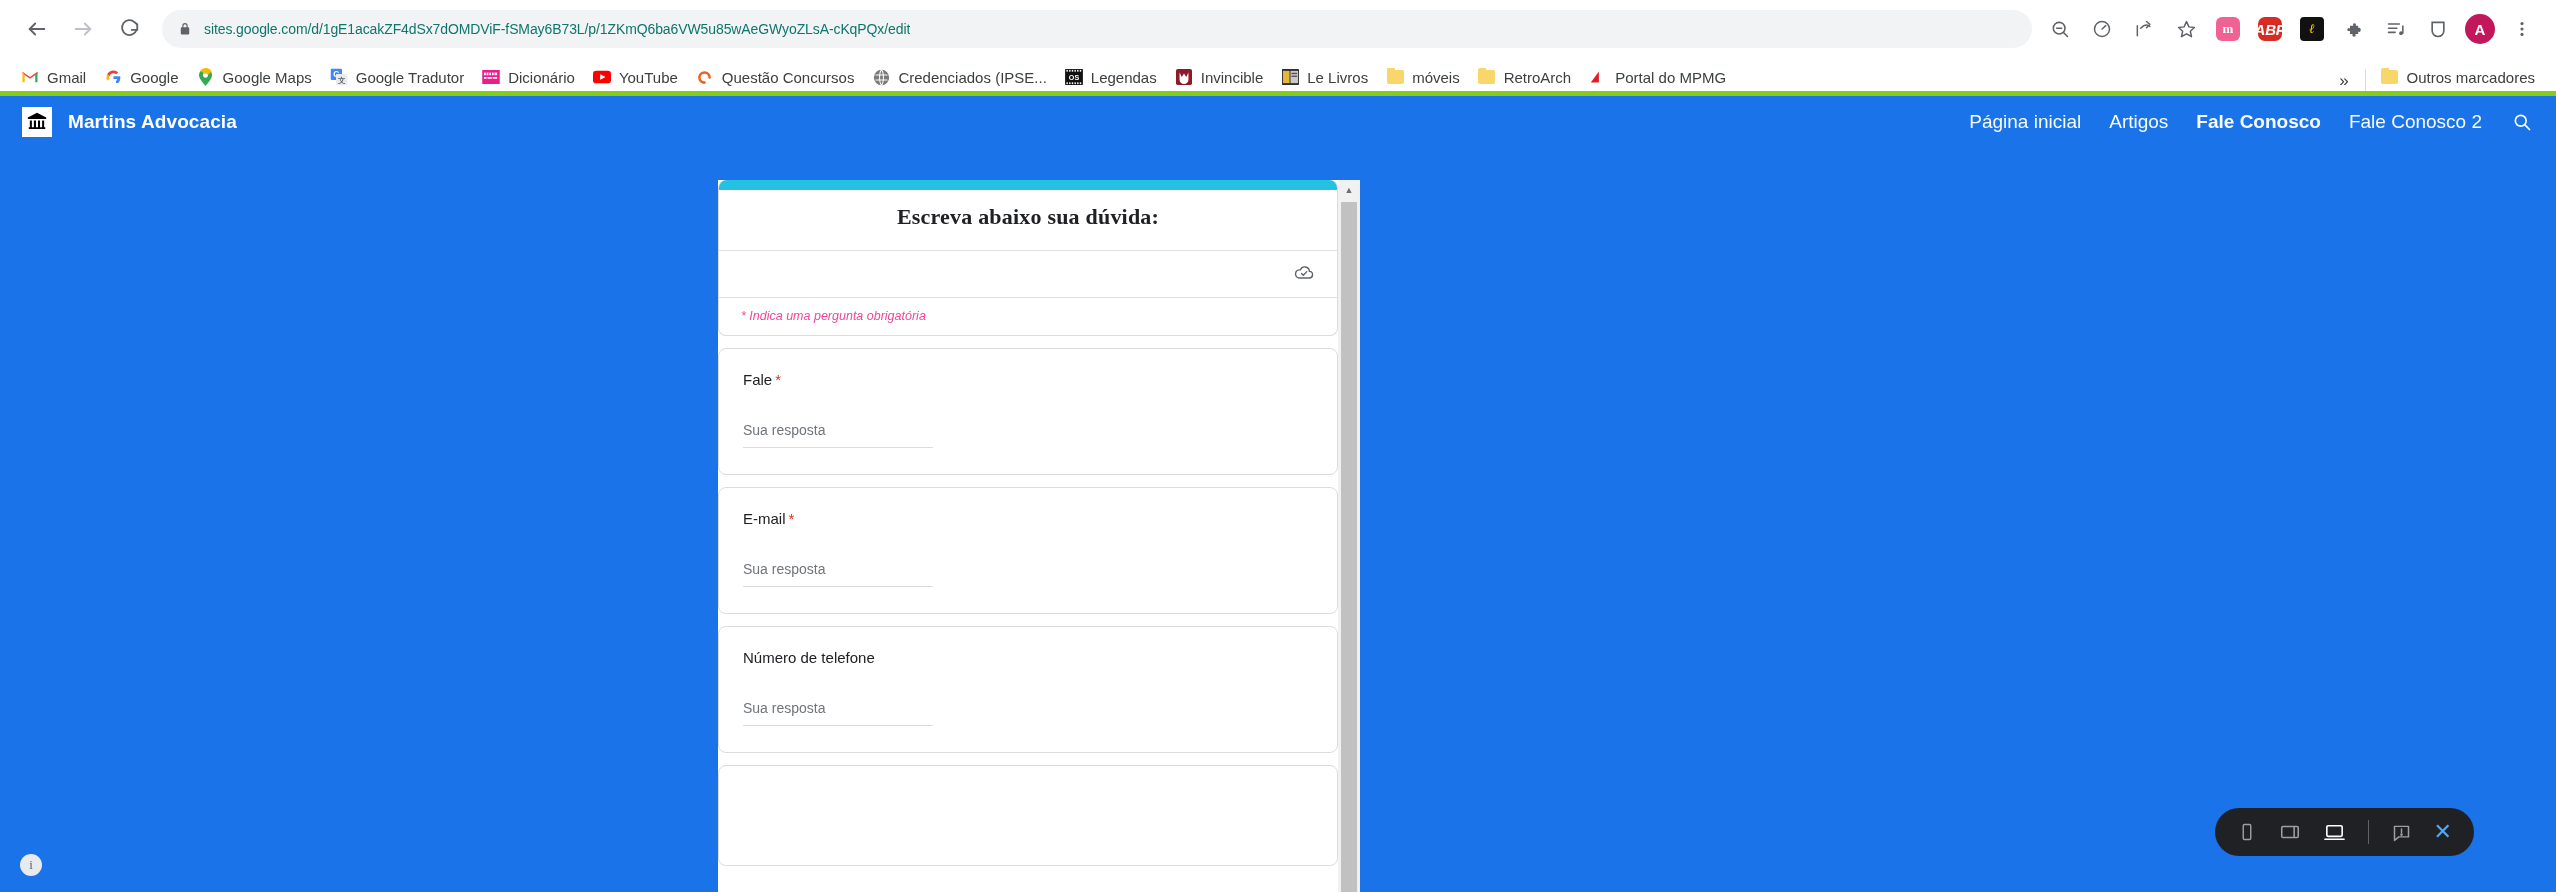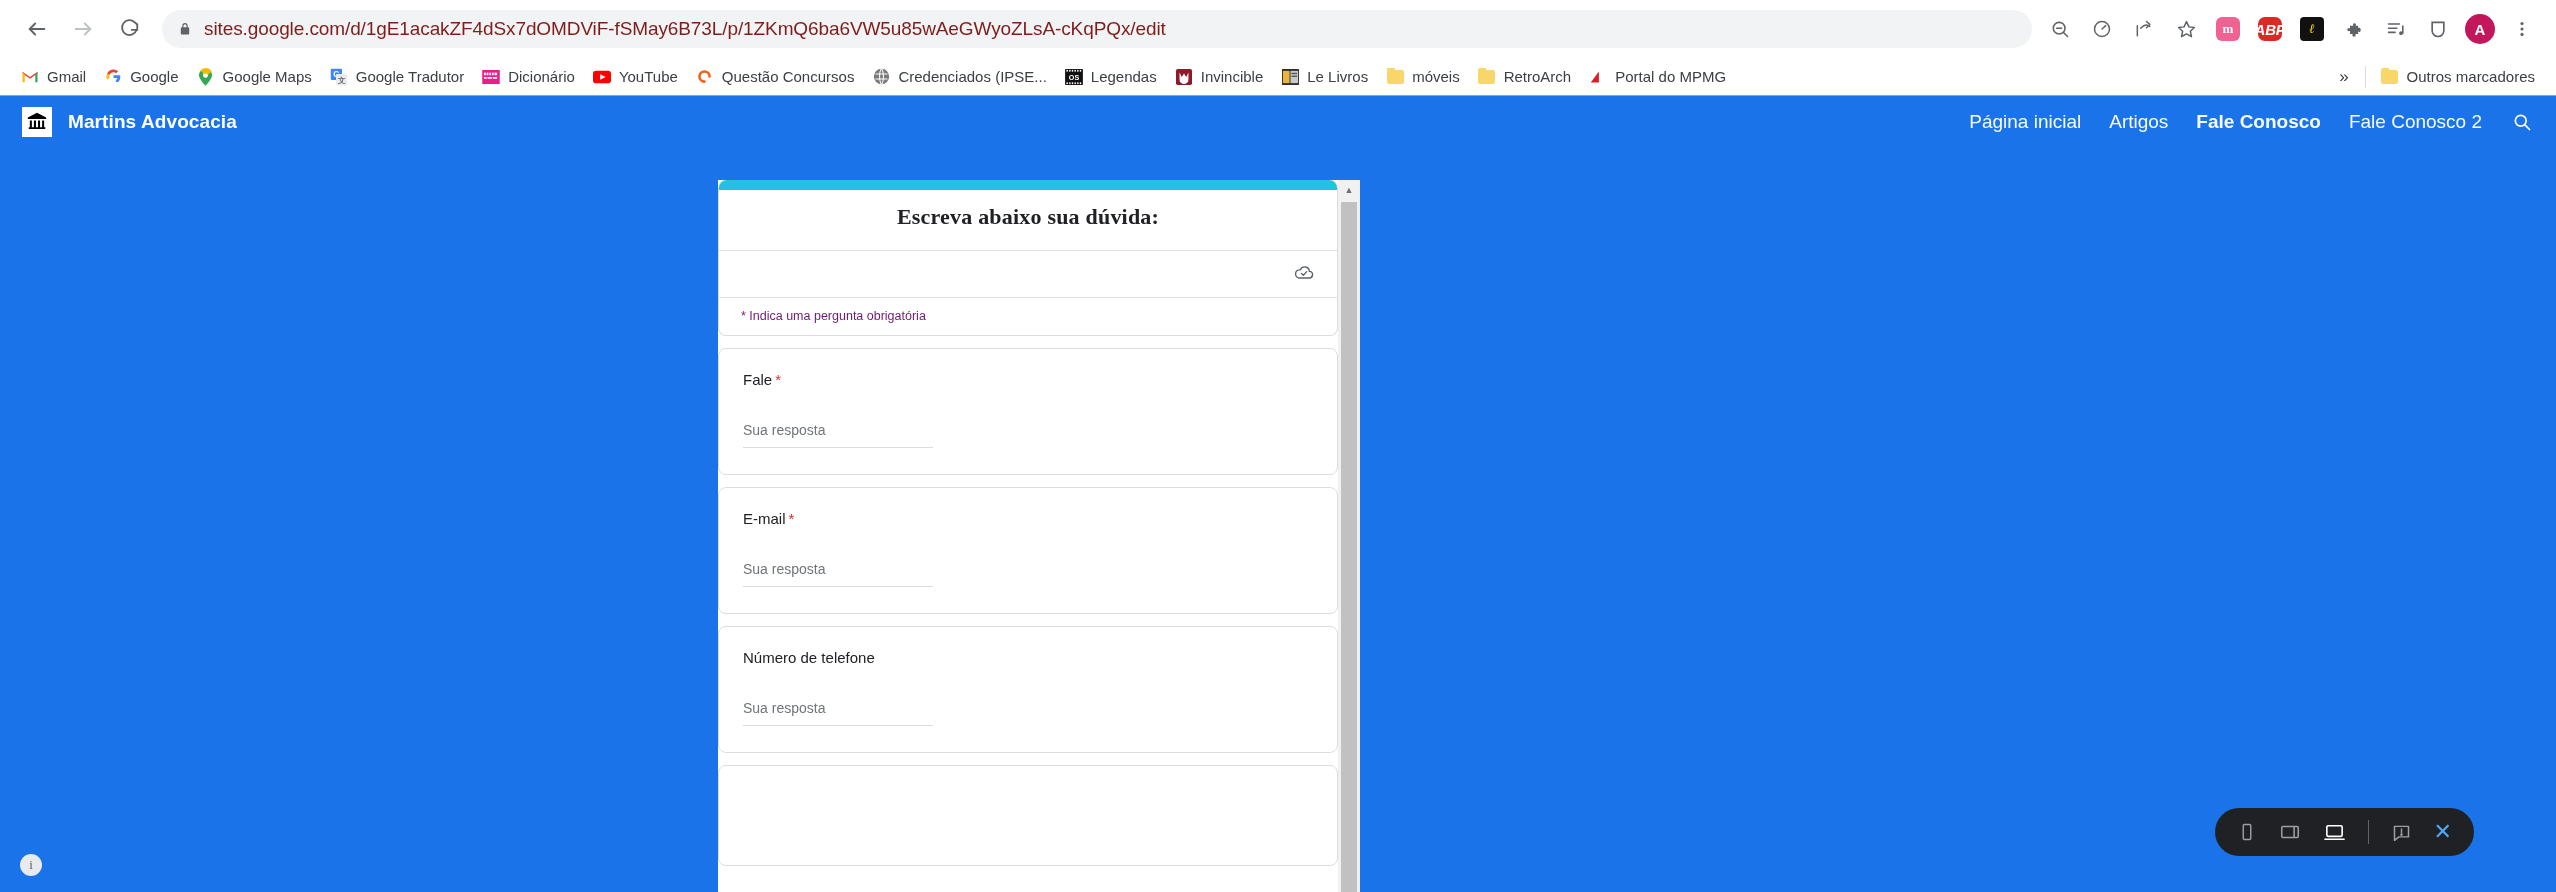--- a/index.html
+++ b/index.html
@@ -34,21 +34,21 @@
     background: #f1f3f4;
     border-radius: 19px;
     display: flex; align-items: center;
     padding: 0 16px;
     margin-left: 10px;
     margin-right: 8px;
     min-width: 0;
   }
   .omnibox .lock { flex:none; margin-right: 12px; color:#5f6368; display:flex; }
   .omnibox .urltext {
-    font-size: 19px; color: #7f1d1d;
+    font-size: 14px; color: #0f766e;
     white-space: nowrap; overflow: hidden; text-overflow: clip;
     letter-spacing: -0.1px;
   }
 
   .tb-icons { display:flex; align-items:center; flex:none; gap: 2px; }
   .tb-ic {
     width: 40px; height: 40px; border-radius: 50%;
     display:flex; align-items:center; justify-content:center;
     color:#5f6368;
   }
@@ -63,24 +63,24 @@
   .avatar {
     width: 30px; height: 30px; border-radius: 50%;
     background: #c2185b; color:#fff;
     display:flex; align-items:center; justify-content:center;
     font-size: 15px; font-weight:600;
   }
 
   
   .bookmarks {
     height: 38px; background:#ffffff;
-    display:flex; align-items:center;
+    display:flex; align-items:flex-end;
     padding: 0 12px;
     position: relative;
-    border-bottom: 1px solid #84cc16;
+    border-bottom: 5px solid #84cc16;
   }
   .bm {
     display:flex; align-items:center; gap:8px;
     padding: 5px 9px; border-radius:4px;
     font-size: 15px; color:#3c4043;
     white-space: nowrap; flex:none;
   }
   .bm-ico {
     width:18px; height:18px; flex:none;
     display:flex; align-items:center; justify-content:center;
@@ -172,22 +172,23 @@
     padding: 14px 24px 20px 24px;
     letter-spacing: 0.2px;
   }
   .head-sep { height:1px; background:#e0e0e0; margin:0 0px; }
   .cloud-row {
     height: 46px; display:flex; align-items:center; justify-content:flex-end;
     padding: 0 22px;
   }
   .req-sep { height:1px; background:#e0e0e0; }
   .req-note {
-    color:#701a75; font-size: 12.5px;
+    color:#ec4899; font-size: 12.5px;
     padding: 11px 22px 12px 22px;
+    font-style: italic;
   }
 
   .q-card { padding: 22px 24px 26px 24px; }
   .q-label { font-size: 15px; color: #202124; margin-bottom: 34px; }
   .q-label .star { color:#d93025; margin-left:3px; }
   .q-answer {
     font-size: 14px; color:#70757a;
     border-bottom: 1px solid #dadce0;
     padding-bottom: 9px;
     width: 190px;

